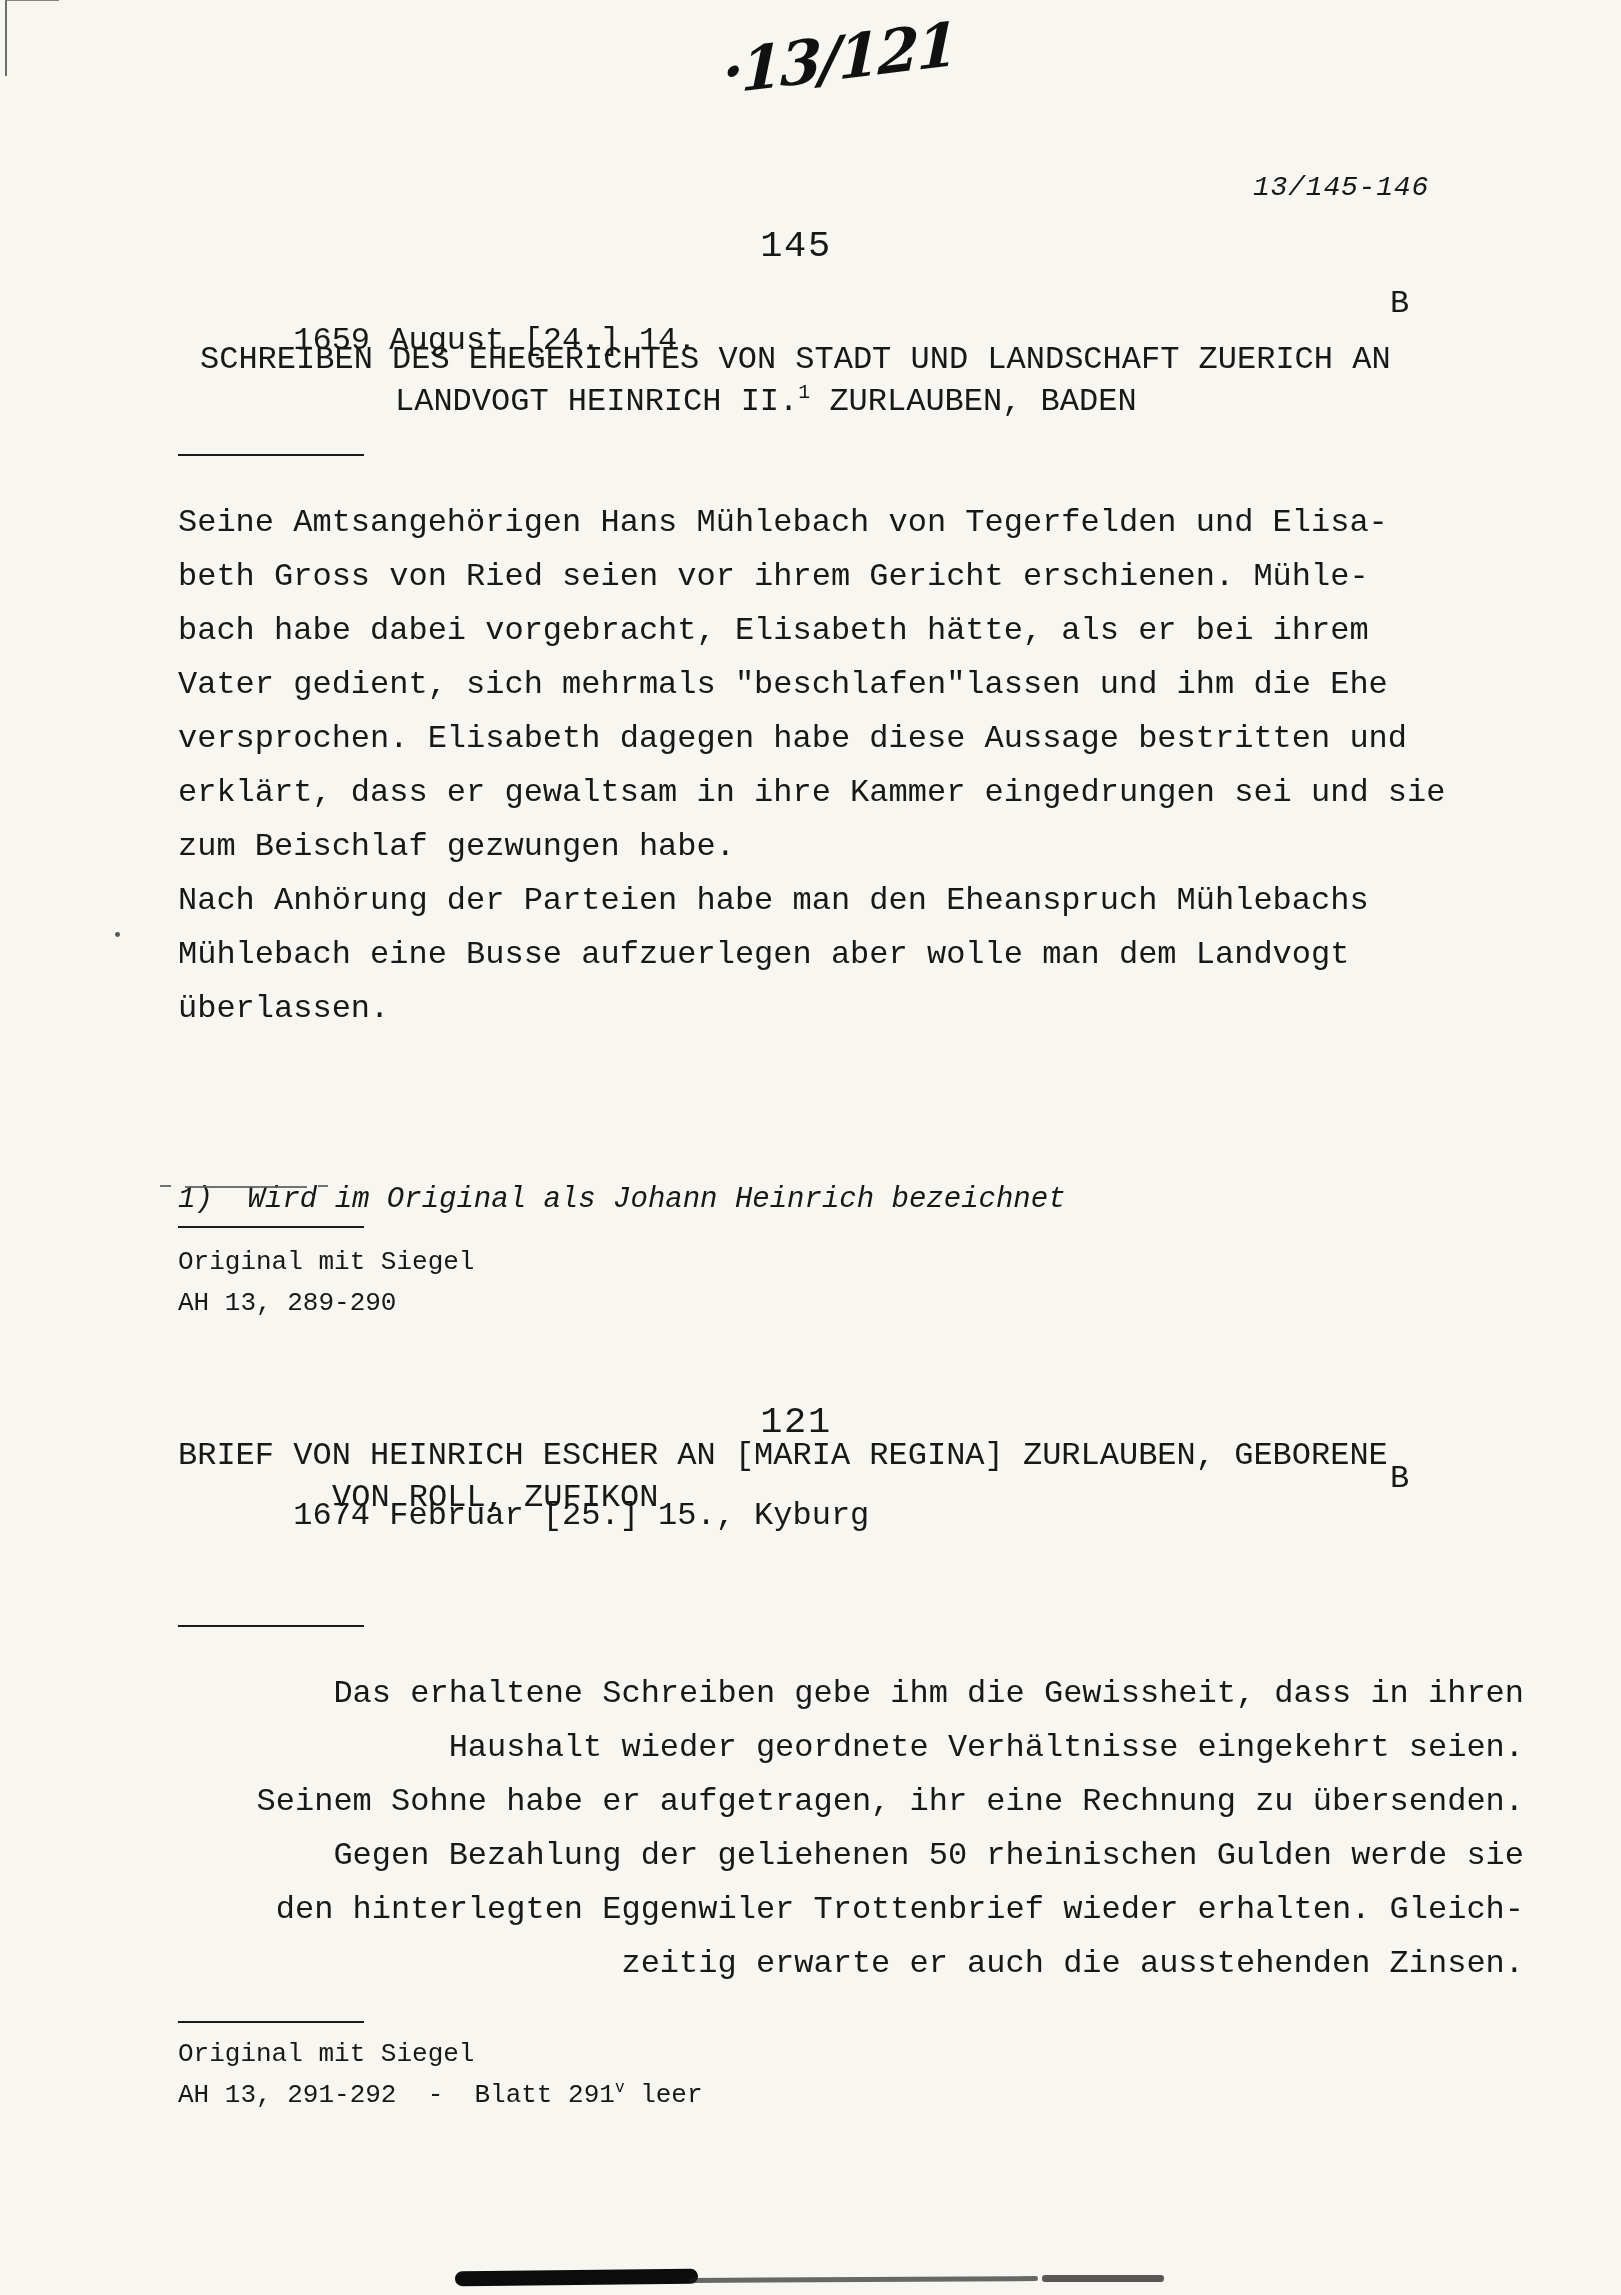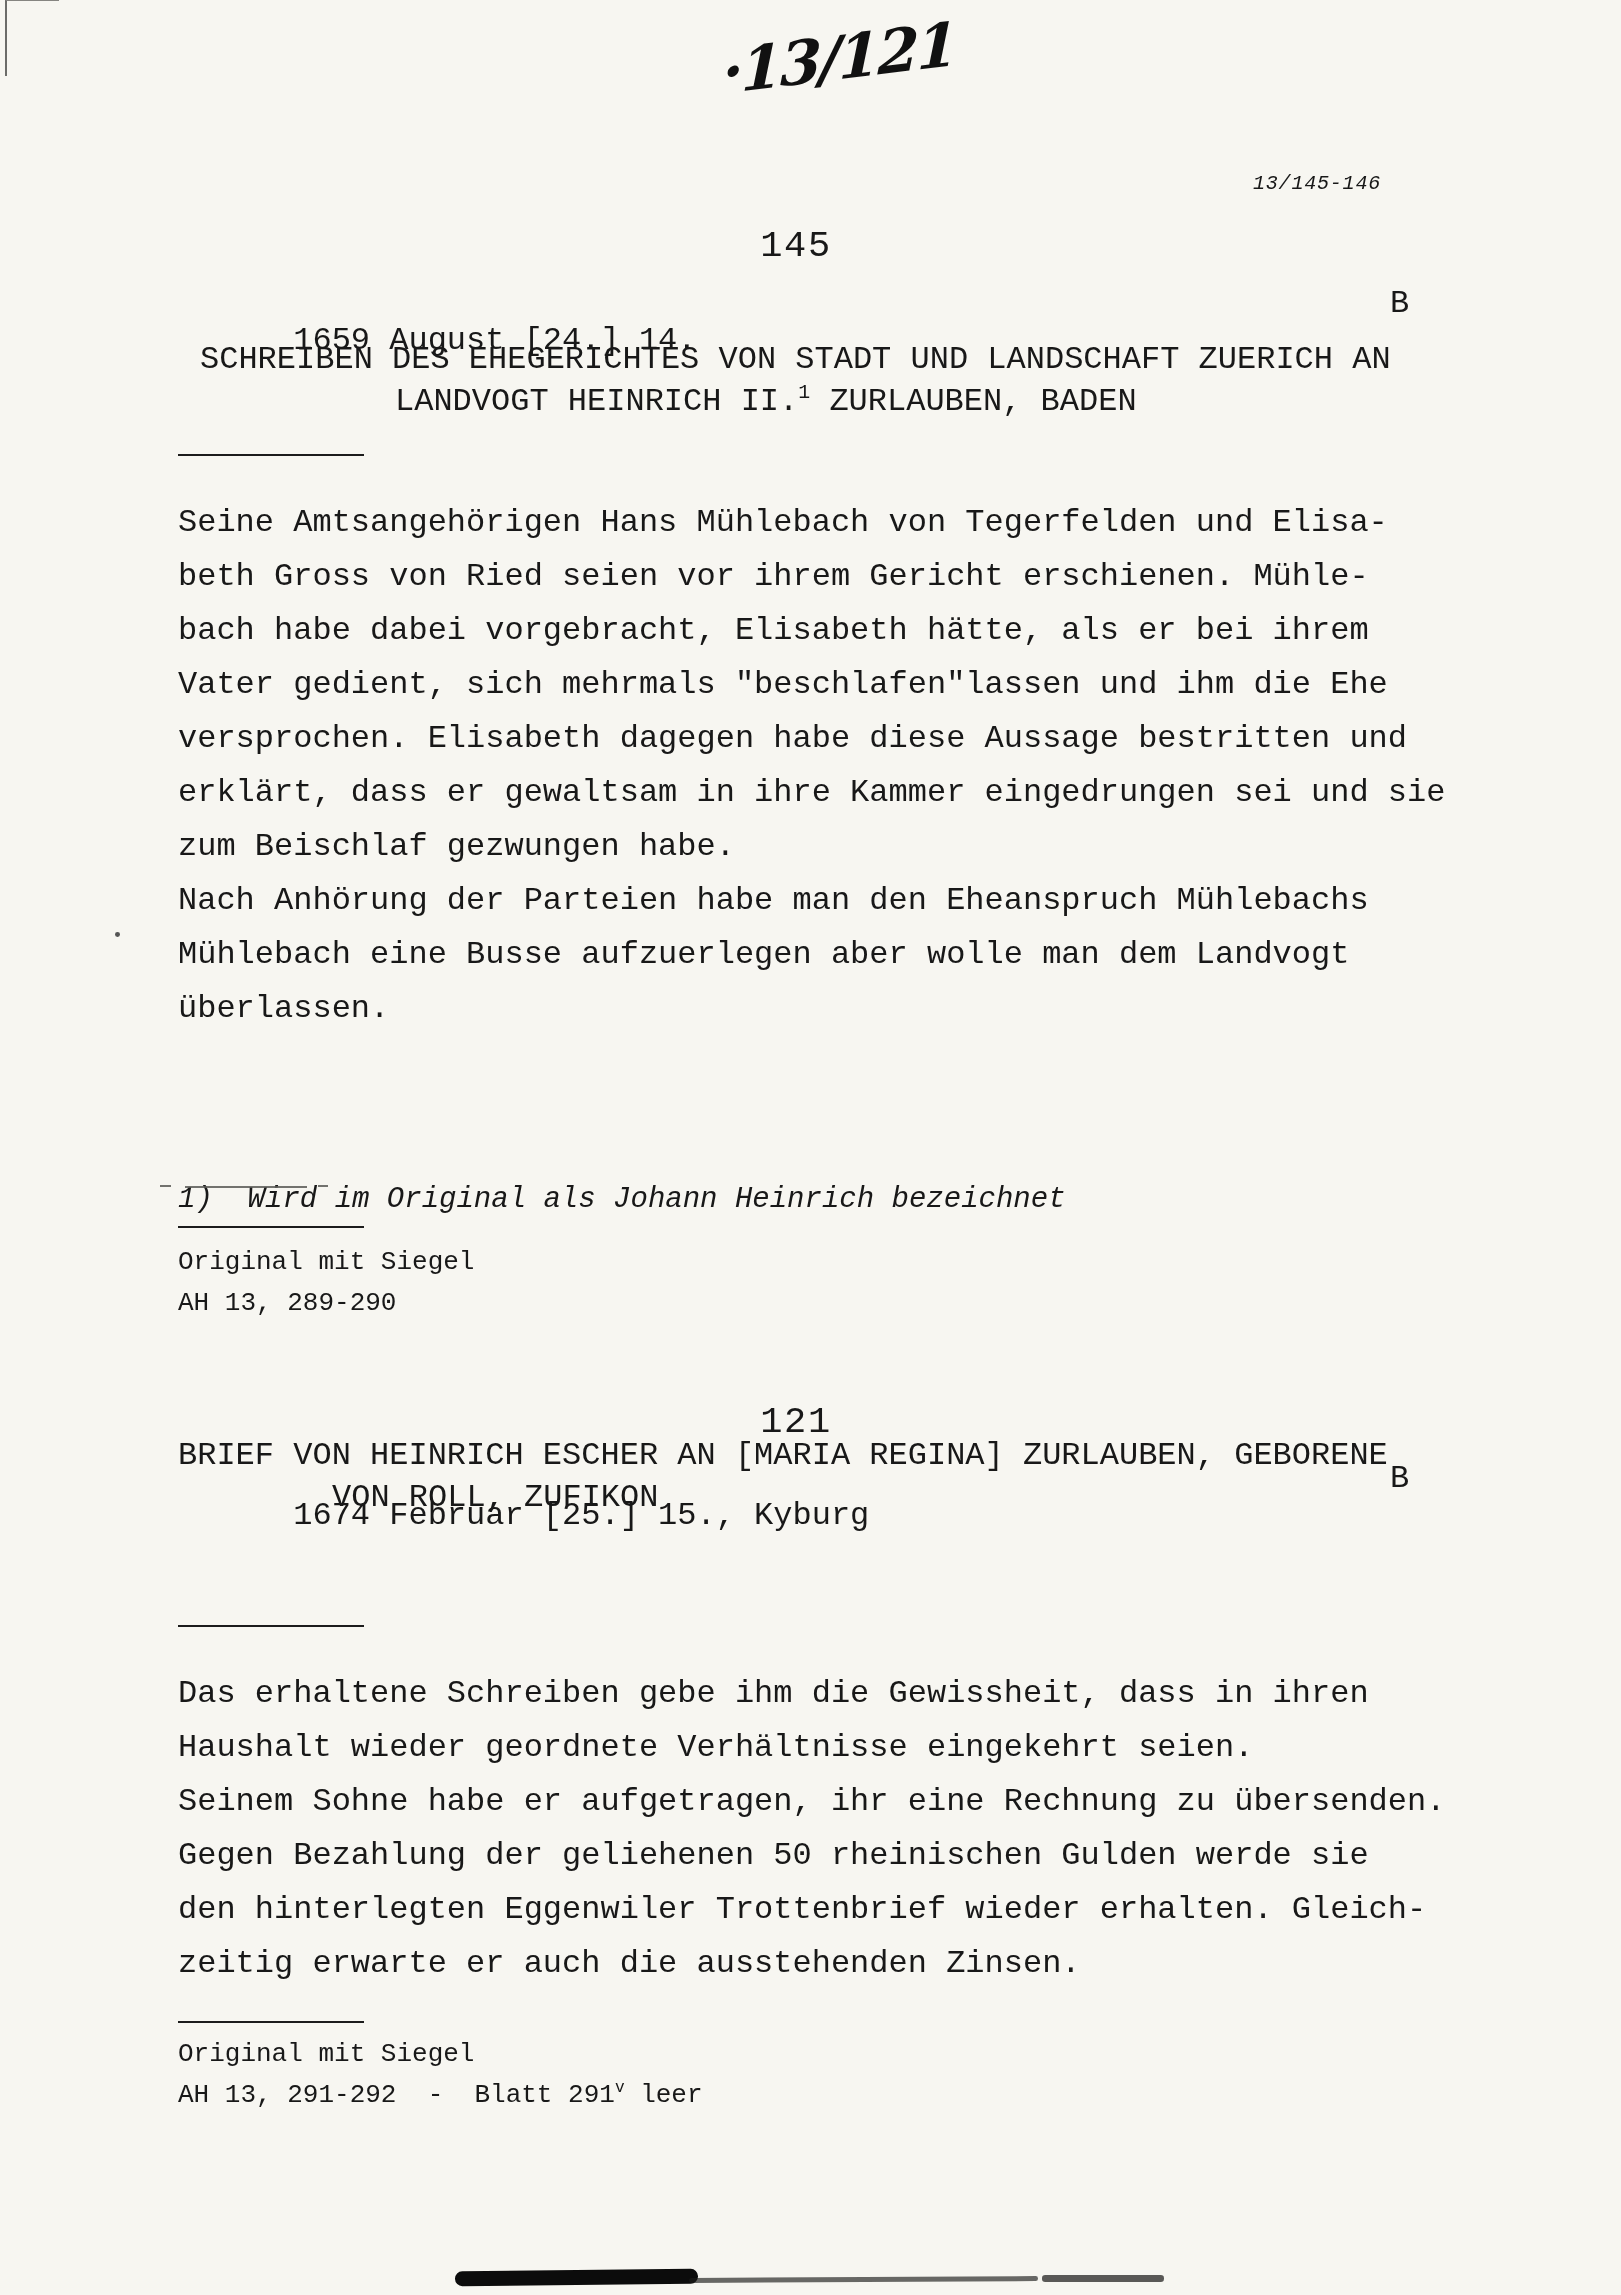--- a/index.html
+++ b/index.html
@@ -17,21 +17,21 @@
   .date-row{left:178px;width:1297px;font-size:32px;}
   .category{position:absolute;left:1212px;top:0;}
   .title{left:178px;width:1330px;font-size:32px;line-height:42px;}
   .title .indent1{padding-left:195px;}
   .title .indent2{padding-left:154px;}
   .body{left:178px;width:1346px;font-size:32px;line-height:54px;}
   .footnote{left:178px;width:1216px;font-size:29px;font-style:italic;margin-top:44px;}
   .source{left:178px;width:1135px;font-size:26px;line-height:41px;}
   .rule{height:2.4px;background:#1c1c1c;width:186px;left:178px;}
   sup{font-size:0.62em;vertical-align:super;line-height:0;}
-  .archive-ref{left:1253px;top:172px;font-size:20px;font-style:italic;letter-spacing:0.8px;}
+  .archive-ref{left:1253px;top:172px;font-size:28px;font-style:italic;letter-spacing:0.8px;}
   .handwritten{
     left:722px;top:23px;
     font-family:"DejaVu Serif",serif;
     font-style:italic;font-weight:bold;
     font-size:60px;color:#111;
     transform:rotate(-7deg) skewX(-8deg);
     letter-spacing:-2.4px;
   }
   
   .corner-mark{left:4.9px;top:0;width:52px;height:75px;border-left:2.4px solid #4a4a48;border-top:1.6px solid #6a6a66;opacity:.8;}
@@ -101,21 +101,21 @@
       <span class="category">B</span>
     </div>
 
     <div class="abs title" style="top:1435px;">
       <div class="mono-line">BRIEF VON HEINRICH ESCHER AN [MARIA REGINA] ZURLAUBEN, GEBORENE</div>
       <div class="mono-line indent2">VON ROLL, ZUFIKON</div>
     </div>
 
     <div class="abs rule" style="top:1625px;"></div>
 
-    <div class="abs body" style="top:1667px;">
+    <div class="abs body" style="top:1667px;text-align:right;">
       <div class="mono-line">Das erhaltene Schreiben gebe ihm die Gewissheit, dass in ihren</div>
       <div class="mono-line">Haushalt wieder geordnete Verhältnisse eingekehrt seien.</div>
       <div class="mono-line">Seinem Sohne habe er aufgetragen, ihr eine Rechnung zu übersenden.</div>
       <div class="mono-line">Gegen Bezahlung der geliehenen 50 rheinischen Gulden werde sie</div>
       <div class="mono-line">den hinterlegten Eggenwiler Trottenbrief wieder erhalten. Gleich-</div>
       <div class="mono-line">zeitig erwarte er auch die ausstehenden Zinsen.</div>
     </div>
 
     <div class="abs rule" style="top:2021px;"></div>
 

